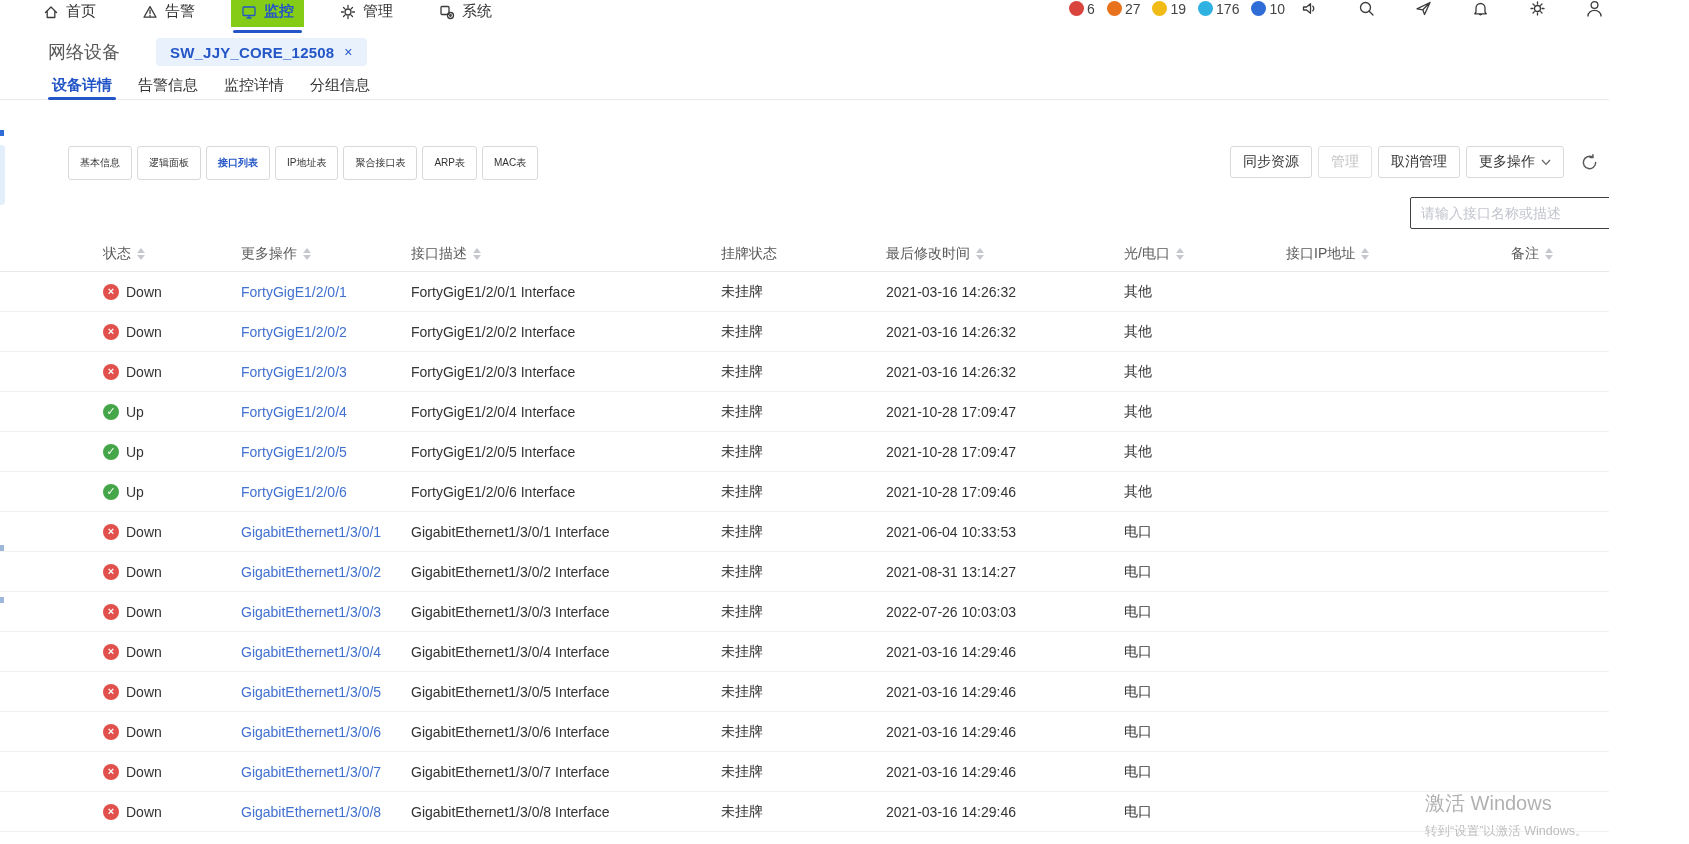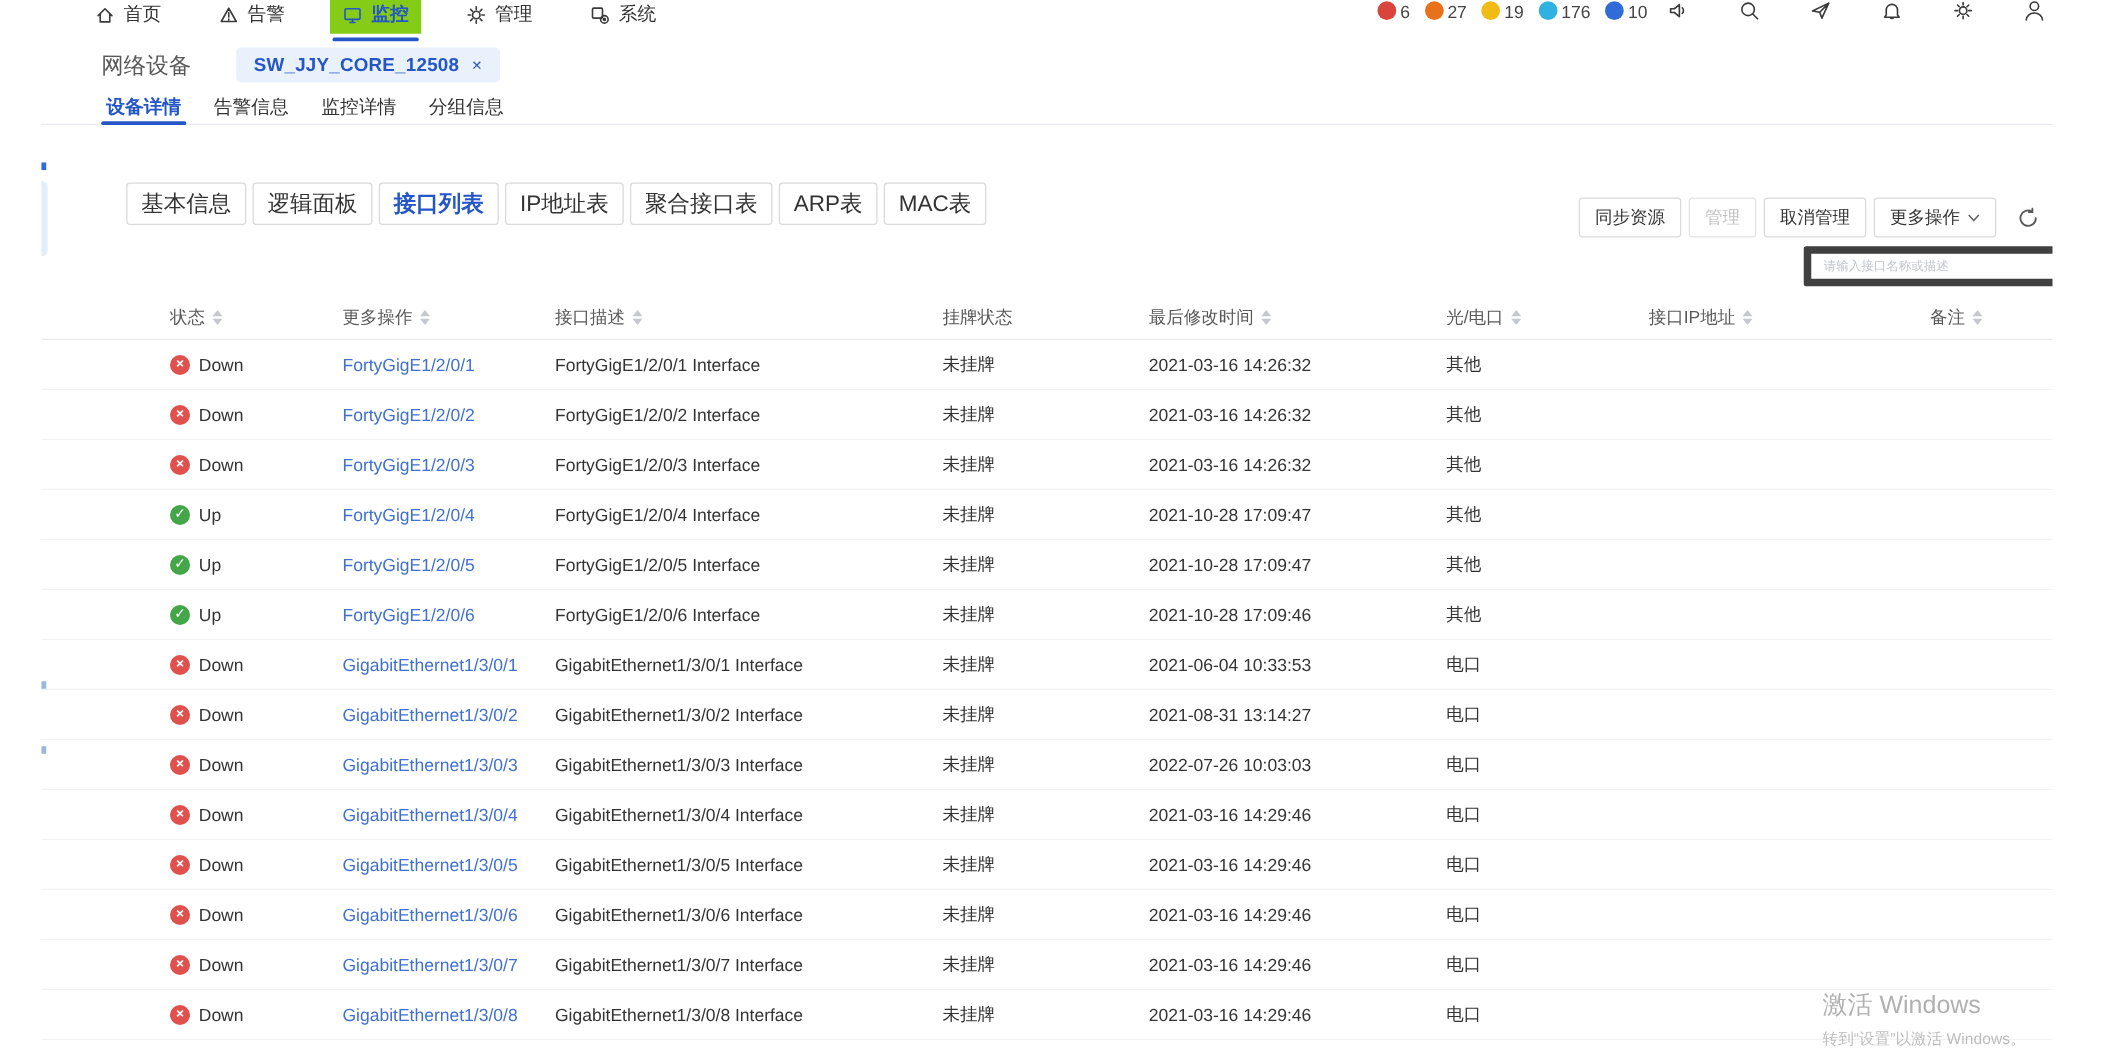--- a/index.html
+++ b/index.html
@@ -1,18 +1,18 @@
 <!DOCTYPE html>
 <html style="--accent: #2456c7; --link: #4070d0; --up: #44a649; --down: #e0504c;"><head>
 <meta charset="utf-8">
 <style>
   * { margin:0; padding:0; box-sizing:border-box; }
   html,body { background:#fff; }
   body { font-family:"Liberation Sans","DejaVu Sans",sans-serif; color:#333; }
-  .screen { position:relative; width:1609px; height:844px; background:#fff; overflow:hidden;margin-left:33px; }
+  .screen { position:relative; width:1609px; height:844px; background:#fff; overflow:hidden; }
 
   
   .topnav { position:absolute; top:0; left:0; width:100%; height:33px; background:#fff; }
   .nav-left { position:absolute; left:33px; top:0; display:flex; gap:26px; }
   .nav-item { position:relative; height:27px; display:flex; align-items:center; gap:7px;
               padding:0 10px; font-size:15px; color:#333; cursor:pointer; }
   .nav-item svg { margin-top:-4px; }
   .nav-item .nv-label { margin-top:-4px; }
   .nav-item.active { background:#84cc16; color:var(--accent); font-weight:bold; }
   .nav-item.active::after { content:""; position:absolute; left:2px; right:2px; top:30px; height:3px;
@@ -37,35 +37,35 @@
   .subtabs { position:absolute; top:72px; left:0; width:100%; height:28px; border-bottom:1px solid #e8eaed;
              padding-left:52px; display:flex; gap:26px; }
   .subtab { position:relative; font-size:15px; color:#333; display:flex; align-items:center; cursor:pointer; }
   .subtab.active { color:var(--accent); font-weight:bold; }
   .subtab.active::after { content:""; position:absolute; left:-4px; right:-4px; bottom:-1px; height:3px;
                           background:var(--accent); border-radius:2px; }
 
   
   .toolbar { position:absolute; top:146px; left:0; width:100%; height:34px; }
   .section-tabs { position:absolute; left:68px; top:0; display:flex; gap:5px; }
-  .stab { height:34px; padding:0 11px; display:flex; align-items:center; font-size:18px; color:#333;
+  .stab { height:34px; padding:0 11px; display:flex; align-items:center; font-size:10px; color:#333;
           background:#fff; border:1px solid #d9d9d9; border-radius:3px; cursor:pointer; white-space:nowrap; }
   .stab.active { color:var(--accent); font-weight:bold; }
-  .toolbar-right { position:absolute; right:9px; top:12px; display:flex; align-items:center; gap:6px; }
+  .toolbar-right { position:absolute; right:9px; top:0; display:flex; align-items:center; gap:6px; }
   .act-btn { height:32px; padding:0 12px; display:flex; align-items:center; gap:6px; font-size:14px; color:#333;
              background:#fff; border:1px solid #d9d9d9; border-radius:3px; cursor:pointer; white-space:nowrap; }
   .act-btn.disabled { color:#c3c3c3; border-color:#e3e3e3; cursor:default; }
   .icon-btn { width:22px; height:22px; display:flex; align-items:center; justify-content:center;
               background:none; border:none; cursor:pointer; margin-left:8px; }
 
   
   .searchbar { position:absolute; top:197px; left:0; width:100%; height:32px; }
   .search-box { position:absolute; left:1410px; top:0; width:228px; height:32px; }
-  .search-box input { width:100%; height:100%; border:6px solid #404040; border-radius:2px; padding:0 30px 0 10px;
-                      font-size:10px; color:#333; font-family:inherit; outline:none; }
+  .search-box input { width:100%; height:100%; border:1px solid #404040; border-radius:2px; padding:0 30px 0 10px;
+                      font-size:14px; color:#333; font-family:inherit; outline:none; }
   .search-box input::placeholder { color:#c0c4cc; }
   .search-box .mag { position:absolute; right:8px; top:7px; cursor:pointer; }
   .search-refresh { position:absolute; left:1648px; top:5px; background:none; border:none; cursor:pointer; }
 
   
   .table { position:absolute; top:236px; left:0; width:100%; }
   .thead, .tr { display:grid; grid-template-columns:138px 170px 310px 165px 238px 162px 225px 1fr;
                 padding-left:103px; align-items:center; }
   .thead { height:36px; border-bottom:1px solid #e9e9e9; }
   .th { display:flex; align-items:center; gap:6px; font-size:14px; color:#595959; cursor:pointer; }

